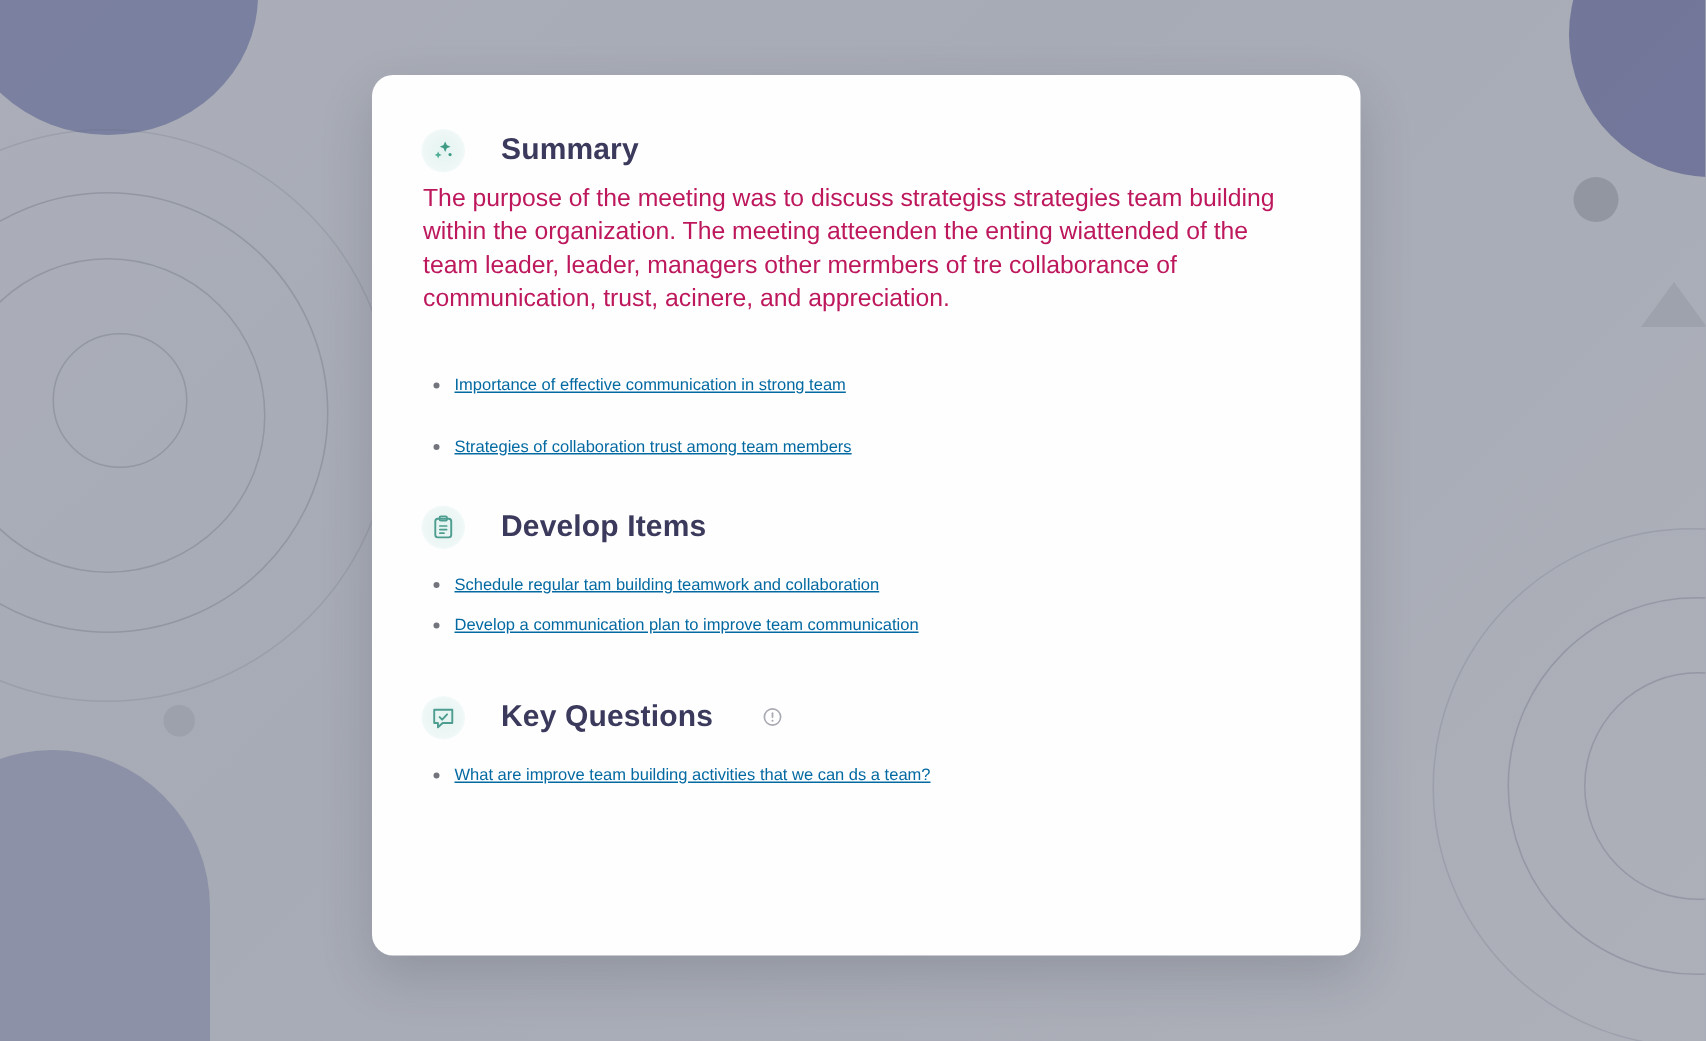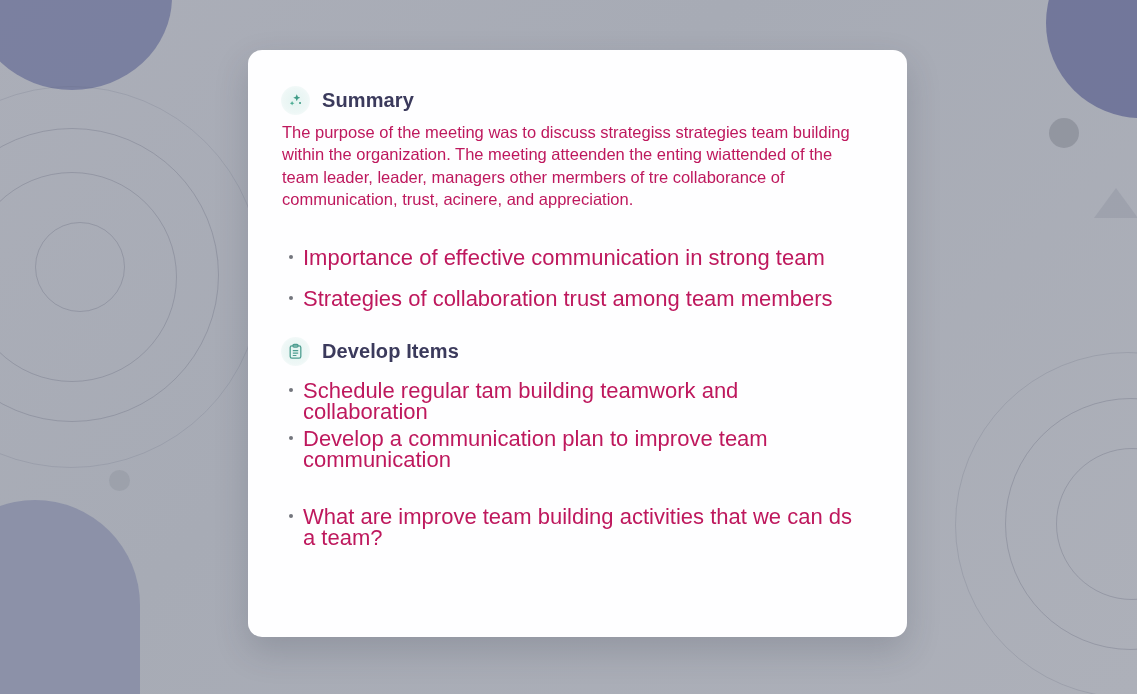--- a/index.html
+++ b/index.html
@@ -92,21 +92,21 @@
     box-sizing: border-box;
     padding: 36px 40px 0 33px;
     overflow: hidden;
   }
 
   .section { margin-bottom: 2px; }
 
   .sec-head {
     display: flex;
     align-items: center;
-    gap: 12px;
+    gap: 24px;
     margin-bottom: 6px;
   }
 
   .sec-icon {
     width: 29px; height: 29px;
     border-radius: 50%;
     background: radial-gradient(circle at 50% 50%, #e4f4f1 0%, #eef7f6 60%, rgba(238,247,246,0) 100%);
     display: flex;
     align-items: center;
     justify-content: center;
@@ -130,23 +130,24 @@
     margin: 0 0 0 1px;
   }
 
   ul.bullets {
     list-style: none;
     margin: 0;
     padding: 0 0 0 22px;
   }
   ul.bullets li {
     position: relative;
-    font-size: 22px;
-    color: #be185d;
+    font-size: 11px;
+    color: #0369a1;
     line-height: 21px;
+    text-decoration: underline;
   }
   ul.bullets li::before {
     content: "";
     position: absolute;
     left: -14px;
     top: 8px;
     width: 4px; height: 4px;
     border-radius: 50%;
     background: #73757d;
   }
@@ -220,19 +221,35 @@
         </span>
         <span class="sec-title">Develop Items</span>
       </div>
       <ul class="bullets gap-tight">
         <li>Schedule regular tam building teamwork and collaboration</li>
         <li>Develop a communication plan to improve team communication</li>
       </ul>
     </div>
 
     <div class="section" id="sec-questions">
+      <div class="sec-head">
+        <span class="sec-icon">
+          <svg width="17" height="17" viewBox="0 0 24 24">
+            <path d="M3.5 4.5h17v12.5h-9l-4.5 4v-4h-3.5z" fill="none" stroke="#4d9d90" stroke-width="1.8" stroke-linejoin="round"></path>
+            <path d="M8.6 11.4l2.4 2.4 4.6-5" fill="none" stroke="#4d9d90" stroke-width="1.8" stroke-linecap="round" stroke-linejoin="round"></path>
+          </svg>
+        </span>
+        <span class="sec-title">Key Questions</span>
+        <span class="info-icon">
+          <svg width="14" height="14" viewBox="0 0 24 24">
+            <circle cx="12" cy="12" r="9.3" fill="none" stroke="#a9abb2" stroke-width="1.9"></circle>
+            <rect x="11" y="6.6" width="2" height="6.4" rx="1" fill="#a9abb2"></rect>
+            <circle cx="12" cy="16.3" r="1.2" fill="#a9abb2"></circle>
+          </svg>
+        </span>
+      </div>
       <ul class="bullets gap-tight">
         <li>What are improve team building activities that we can ds a team?</li>
       </ul>
     </div>
 
   </div>
 </div>
 
 </body></html>

